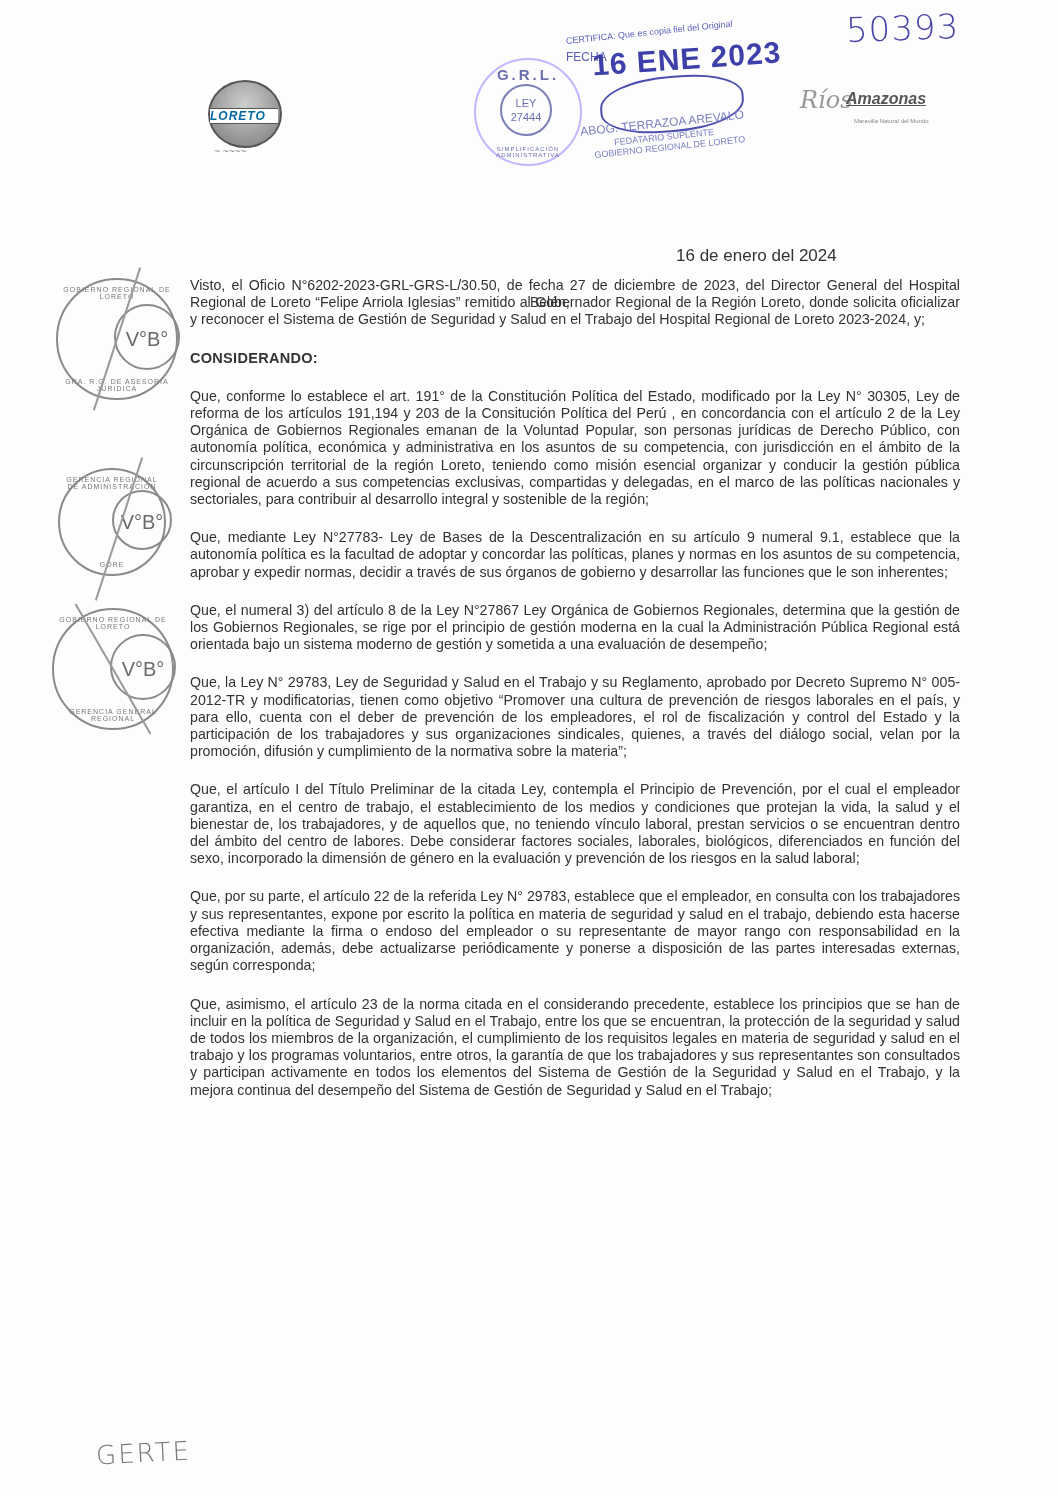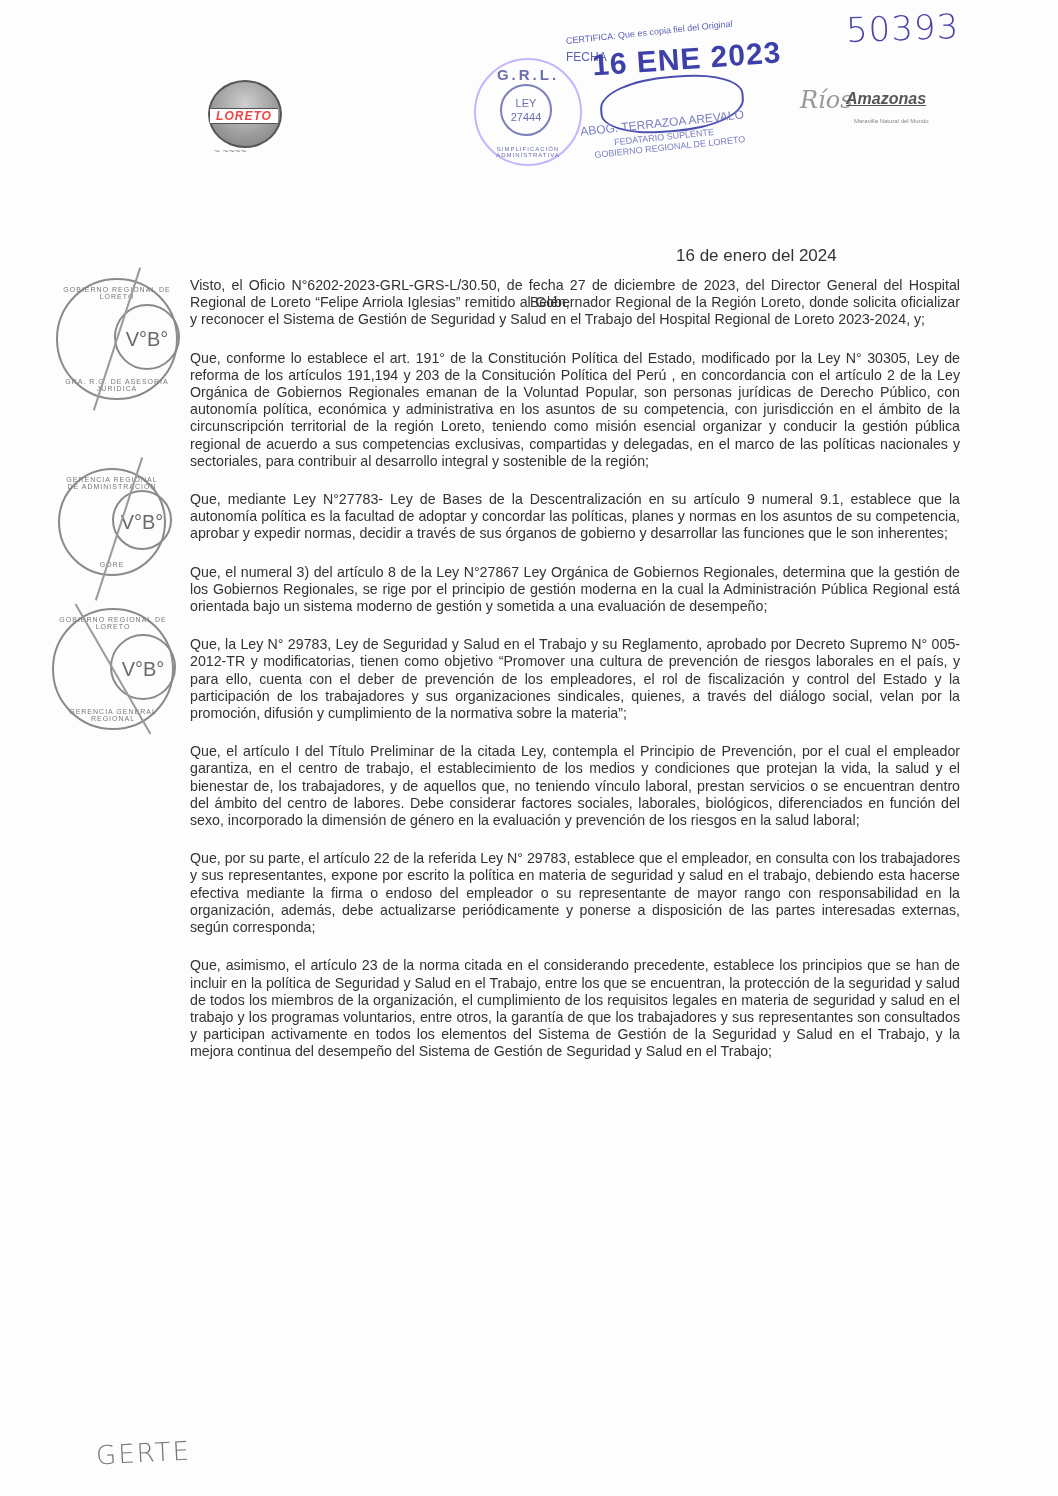--- a/index.html
+++ b/index.html
@@ -6,21 +6,21 @@
   body { width: 1058px; height: 1496px; position: relative; overflow: hidden;
          font-family: "Liberation Sans", sans-serif; color: #2b2b2b; }
   .page { position: absolute; inset: 0; background: #fdfdfd; }
 
   
   .logo-loreto { position: absolute; left: 200px; top: 80px; width: 86px; height: 82px; }
   .logo-loreto .disc { position: absolute; left: 8px; top: 0; width: 70px; height: 64px; border-radius: 50%;
         border: 2px solid #555; background: radial-gradient(circle at 50% 35%, #cfcfcf 0%, #9a9a9a 60%, #7a7a7a 100%); }
   .logo-loreto .band { position: absolute; left: 10px; top: 28px; width: 68px; height: 14px; background: #fff;
         border-top: 1px solid #555; border-bottom: 1px solid #555; font-weight: bold; font-style: italic;
-        font-size: 12px; line-height: 14px; text-align: center; color: #ef4444; letter-spacing: 1px; }
+        font-size: 12px; line-height: 14px; text-align: left; color: #0369a1; letter-spacing: 1px; }
   .logo-loreto .sig { position: absolute; left: 14px; top: 66px; font-size: 10px; color: #888; font-style: italic; }
 
   .folio { position: absolute; left: 846px; top: 8px; font-size: 34px; color: #4a45a8; font-family: "DejaVu Sans", sans-serif;
            letter-spacing: 1px; transform: rotate(-2deg); font-weight: 300; }
 
   .grl-stamp { position: absolute; left: 474px; top: 58px; width: 104px; height: 104px; border-radius: 50%;
                border: 2px solid #c4b5fd; color: #6a6fb0; }
   .grl-stamp .inner { position: absolute; left: 24px; top: 24px; width: 52px; height: 52px; border-radius: 50%;
                border: 2px solid #7b80b8; text-align: center; font-size: 11px; line-height: 14px; padding-top: 10px; box-sizing: border-box; }
   .grl-stamp .top { position: absolute; top: 6px; width: 100%; text-align: center; font-size: 15px; font-weight: bold; letter-spacing: 3px; }
@@ -103,20 +103,21 @@
     <div class="word">Amazonas</div>
     <div class="tag">Maravilla Natural del Mundo</div>
   </div>
 
 
   <div class="place">Belén,</div>
   <div class="date">16 de enero del  2024</div>
 
   <div class="body">
     <p>Visto, el Oficio N°6202-2023-GRL-GRS-L/30.50, de fecha 27 de diciembre de 2023, del Director General del Hospital Regional de Loreto “Felipe Arriola Iglesias” remitido al Gobernador Regional de la Región Loreto, donde solicita oficializar y reconocer el Sistema de Gestión de Seguridad y Salud en el Trabajo del Hospital Regional de Loreto 2023-2024, y;</p>
+    <h2>CONSIDERANDO:</h2>
     <p>Que, conforme lo establece el art. 191° de la Constitución Política del Estado, modificado por la Ley N° 30305, Ley de reforma de los artículos 191,194 y 203 de la Consitución  Política del Perú , en concordancia con el artículo 2 de la Ley Orgánica de Gobiernos Regionales emanan de la Voluntad Popular, son personas jurídicas de Derecho Público, con autonomía política, económica y administrativa en los asuntos de su competencia, con jurisdicción en el ámbito de la circunscripción territorial de la región Loreto, teniendo como misión esencial organizar y conducir la gestión pública regional de acuerdo a sus competencias exclusivas, compartidas y delegadas, en el marco de las políticas nacionales y sectoriales, para contribuir al desarrollo integral y sostenible de la región;</p>
     <p>Que, mediante Ley N°27783- Ley de Bases de la Descentralización en su artículo 9 numeral 9.1, establece que la autonomía política es la facultad de adoptar y concordar las políticas, planes y normas en los asuntos de su competencia, aprobar y expedir normas, decidir a través de sus órganos de gobierno y desarrollar las funciones que le son inherentes;</p>
     <p>Que, el numeral 3) del artículo 8 de la Ley N°27867 Ley Orgánica de Gobiernos Regionales, determina que la gestión de los Gobiernos Regionales, se rige por el principio de gestión moderna en la cual la Administración Pública Regional está orientada bajo un sistema moderno de gestión y sometida a una evaluación de desempeño;</p>
     <p>Que, la Ley N° 29783, Ley de Seguridad y Salud en el Trabajo y su Reglamento, aprobado por Decreto Supremo N° 005-2012-TR y modificatorias, tienen como objetivo “Promover una cultura de prevención de riesgos laborales en el país, y para ello, cuenta con el deber de prevención de los empleadores, el rol de fiscalización y control del Estado y la participación de los trabajadores  y sus organizaciones sindicales, quienes, a través del diálogo social, velan por la promoción, difusión y cumplimiento de la normativa sobre la materia”;</p>
     <p>Que, el artículo I del Título Preliminar de la citada Ley, contempla el Principio de Prevención, por el cual el empleador garantiza, en el centro de trabajo, el establecimiento de los medios y condiciones que protejan la vida, la salud y el bienestar de, los trabajadores, y de aquellos que, no teniendo vínculo laboral, prestan servicios o se encuentran dentro del ámbito del centro de labores. Debe considerar factores sociales, laborales, biológicos, diferenciados en función del sexo, incorporado la dimensión de género en la evaluación y prevención de los riesgos en la salud laboral;</p>
     <p>Que, por su parte, el artículo 22 de la referida Ley N° 29783, establece que el empleador, en consulta con los trabajadores y sus representantes, expone por escrito la política en materia de seguridad y salud en el trabajo, debiendo esta hacerse efectiva mediante la firma o endoso del empleador o su representante de mayor rango con responsabilidad en la organización, además, debe actualizarse periódicamente y ponerse a disposición de las partes interesadas externas, según corresponda;</p>
     <p>Que, asimismo, el artículo 23 de la norma citada en el considerando precedente, establece los principios que se han de incluir en la política de Seguridad y Salud en el Trabajo, entre los que se encuentran, la protección de la seguridad y salud de todos los miembros de la organización, el cumplimiento de los requisitos legales en materia de seguridad y salud en el trabajo y los programas voluntarios, entre otros, la garantía de que los trabajadores y sus representantes son consultados y participan activamente en todos los elementos del Sistema de Gestión de la Seguridad y Salud en el Trabajo, y la mejora continua del desempeño del Sistema de Gestión de Seguridad y Salud en el Trabajo;</p>
   </div>
 
   <div class="vb" style="left:56px; top:278px;">

